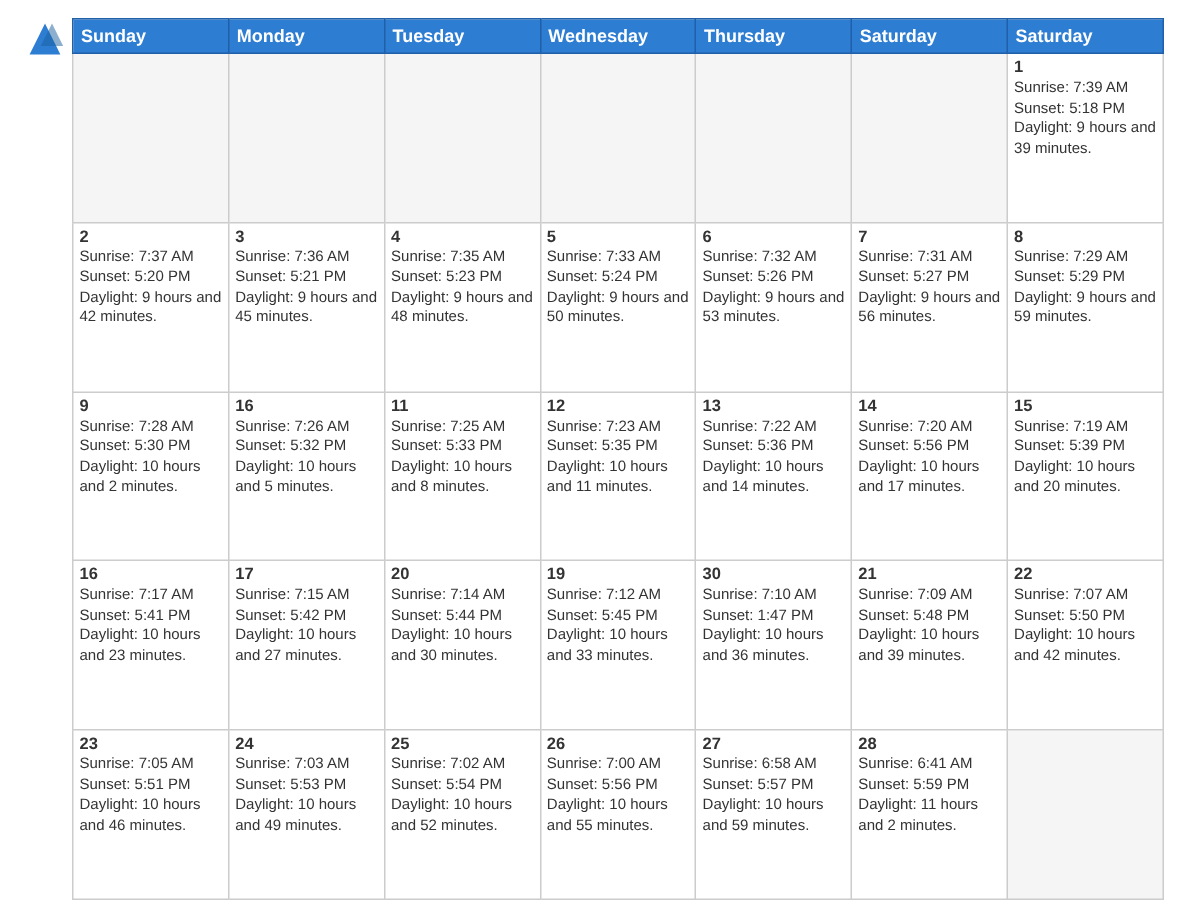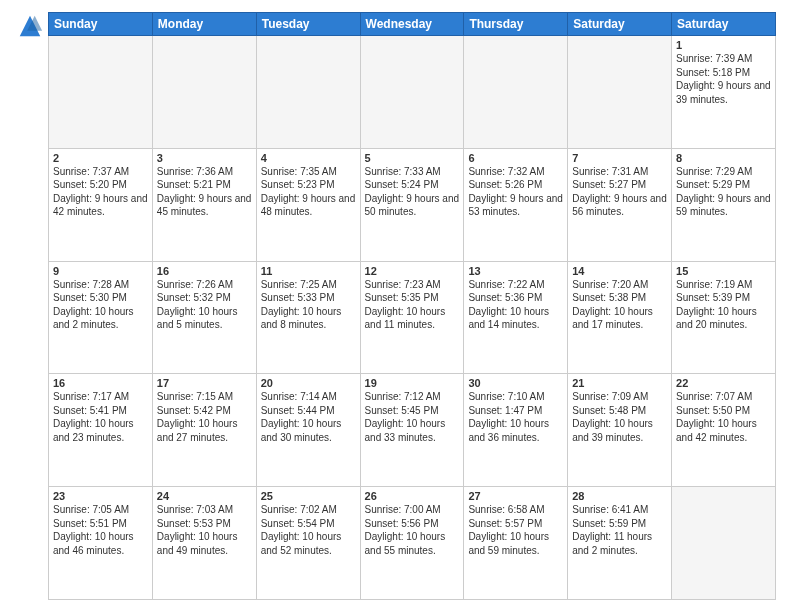--- a/index.html
+++ b/index.html
@@ -209,21 +209,21 @@
           </td>
           <td>
             <span class="day-num">13</span>
             <div class="day-info">Sunrise: 7:22 AM
 Sunset: 5:36 PM
 Daylight: 10 hours and 14 minutes.</div>
           </td>
           <td>
             <span class="day-num">14</span>
             <div class="day-info">Sunrise: 7:20 AM
-Sunset: 5:38 PM
+Sunset: 5:56 PM
 Daylight: 10 hours and 17 minutes.</div>
           </td>
           <td>
             <span class="day-num">15</span>
             <div class="day-info">Sunrise: 7:19 AM
 Sunset: 5:39 PM
 Daylight: 10 hours and 20 minutes.</div>
           </td>
         </tr>
         <tr>

